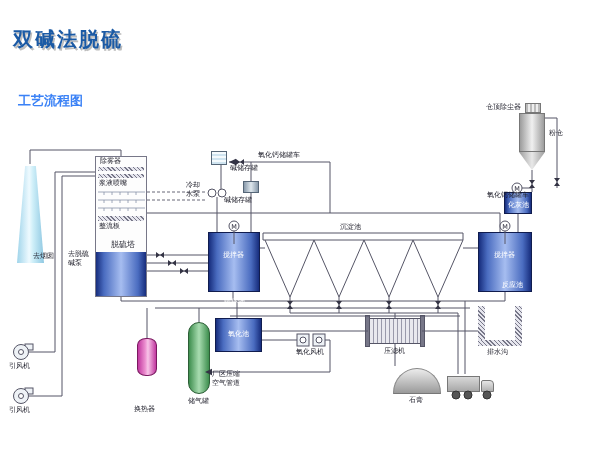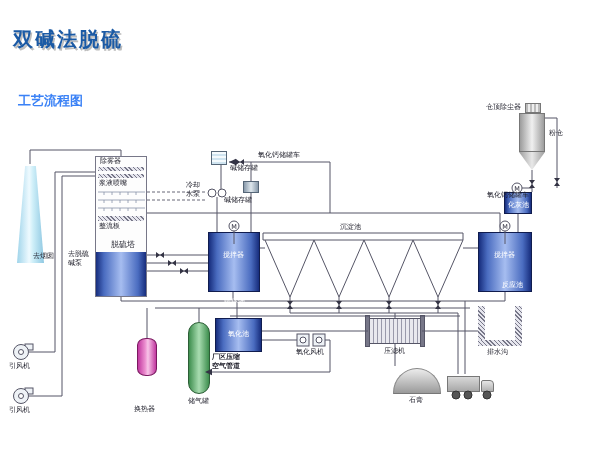--- a/index.html
+++ b/index.html
@@ -179,19 +179,19 @@
   <div class="lbl w" style="left:224px;top:298px;">循环池</div>
   <div class="lbl" style="left:340px;top:223px;">沉淀池</div>
   <div class="lbl" style="left:486px;top:103px;">仓顶除尘器</div>
   <div class="lbl" style="left:549px;top:129px;">粉仓</div>
   <div class="lbl" style="left:487px;top:171px;margin-top:20px;">氧化钙储罐车</div>
   <div class="lbl w" style="left:508px;top:201px;">化灰池</div>
   <div class="lbl w" style="left:494px;top:251px;">搅拌器</div>
   <div class="lbl w" style="left:502px;top:281px;">反应池</div>
   <div class="lbl w" style="left:228px;top:330px;">氧化池</div>
   <div class="lbl" style="left:296px;top:348px;">氧化风机</div>
-  <div class="lbl" style="left:212px;top:353px;font-weight:bold;">厂区压缩
+  <div class="lbl" style="left:212px;top:370px;">厂区压缩
 空气管道</div>
   <div class="lbl" style="left:384px;top:347px;">压滤机</div>
   <div class="lbl" style="left:487px;top:348px;">排水沟</div>
   <div class="lbl" style="left:409px;top:396px;">石膏</div>
 
 </div>
 
 </body></html>

